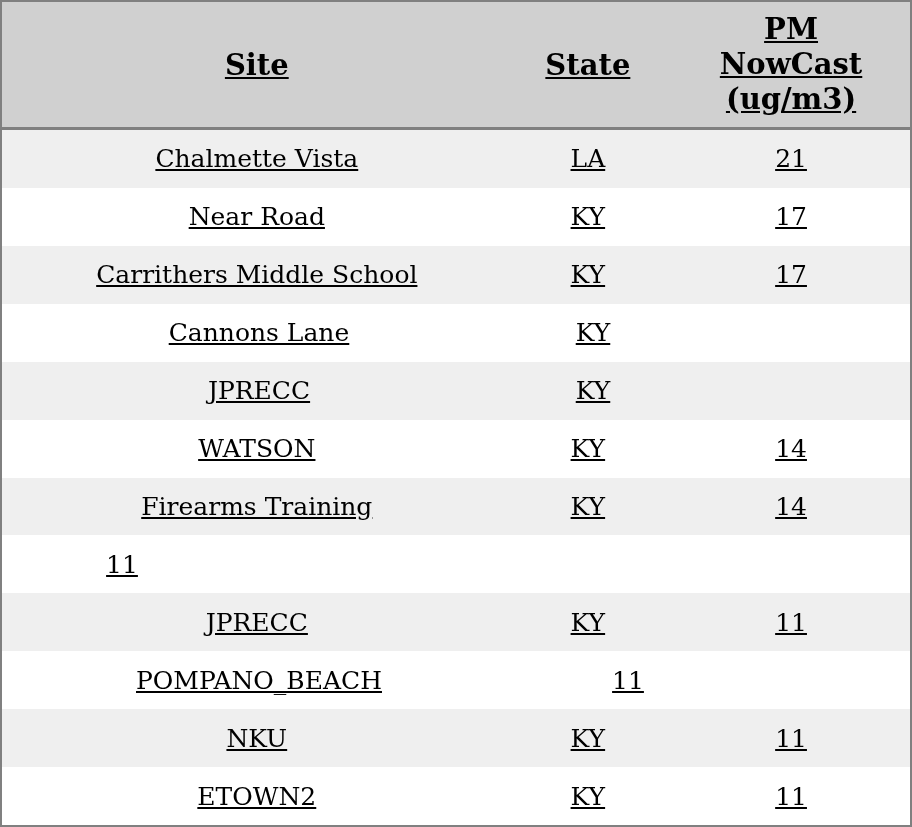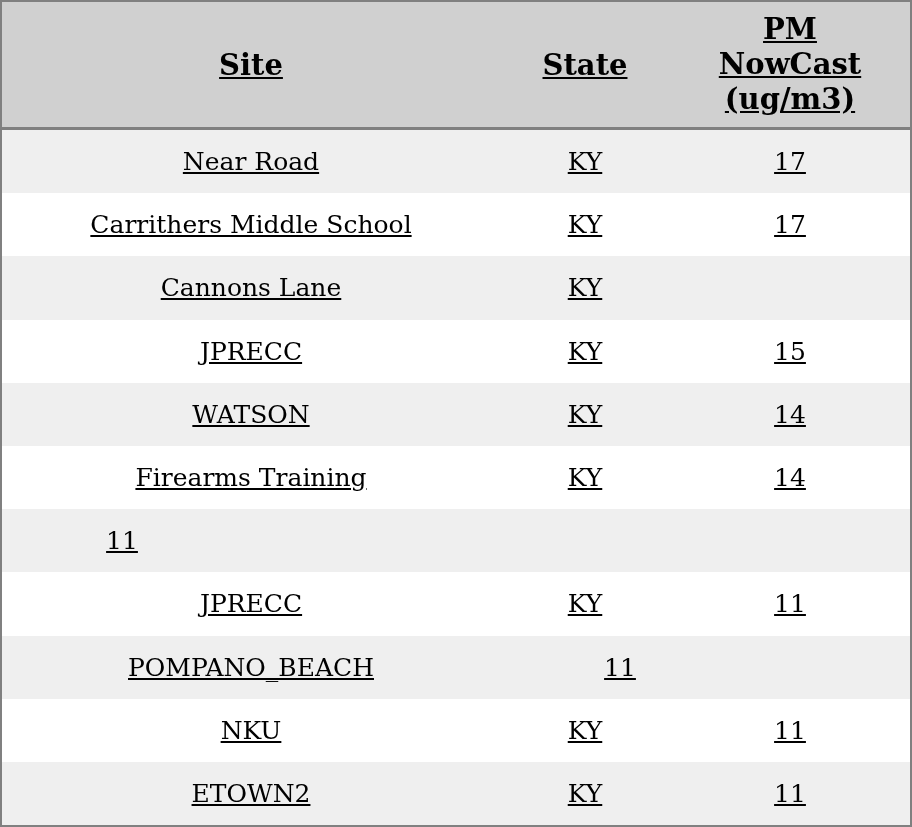--- a/index.html
+++ b/index.html
@@ -41,21 +41,21 @@
     background: var(--row-bg, #ffffff);
   }
   .row:nth-child(odd) {
     background: var(--row-alt-bg, #efefef);
   }
   .cell {
     text-align: center;
     box-sizing: border-box;
     text-decoration: underline;
   }
-  .col-site  { width: 498px; }
+  .col-site  { width: 498px; margin-left: 8px; }
   .col-state { width: 170px; }
   .col-pm    { width: 240px; }
   .multiline {
     white-space: pre-line;
     line-height: 1.2;
   }
 </style>
 </head>
 <body>
 
@@ -64,20 +64,25 @@
   <div class="thead">
     <div class="cell col-site">Site</div>
     <div class="cell col-state">State</div>
     <div class="cell col-pm multiline">PM
 NowCast
 (ug/m3)</div>
   </div>
 
   <div class="tbody">
 
+    <div class="row">
+      <div class="cell col-site">Chalmette Vista</div>
+      <div class="cell col-state">LA</div>
+      <div class="cell col-pm">21</div>
+    </div>
 
     <div class="row">
       <div class="cell col-site">Near Road</div>
       <div class="cell col-state">KY</div>
       <div class="cell col-pm">17</div>
     </div>
 
     <div class="row">
       <div class="cell col-site">Carrithers Middle School</div>
       <div class="cell col-state">KY</div>
@@ -85,21 +90,20 @@
     </div>
 
     <div class="row">
       <div class="cell col-site">Cannons Lane</div>
       <div class="cell col-state">KY</div>
     </div>
 
     <div class="row">
       <div class="cell col-site">JPRECC</div>
       <div class="cell col-state">KY</div>
-      <div class="cell col-pm">15</div>
     </div>
 
     <div class="row">
       <div class="cell col-site">WATSON</div>
       <div class="cell col-state">KY</div>
       <div class="cell col-pm">14</div>
     </div>
 
     <div class="row">
       <div class="cell col-site">Firearms Training</div>

